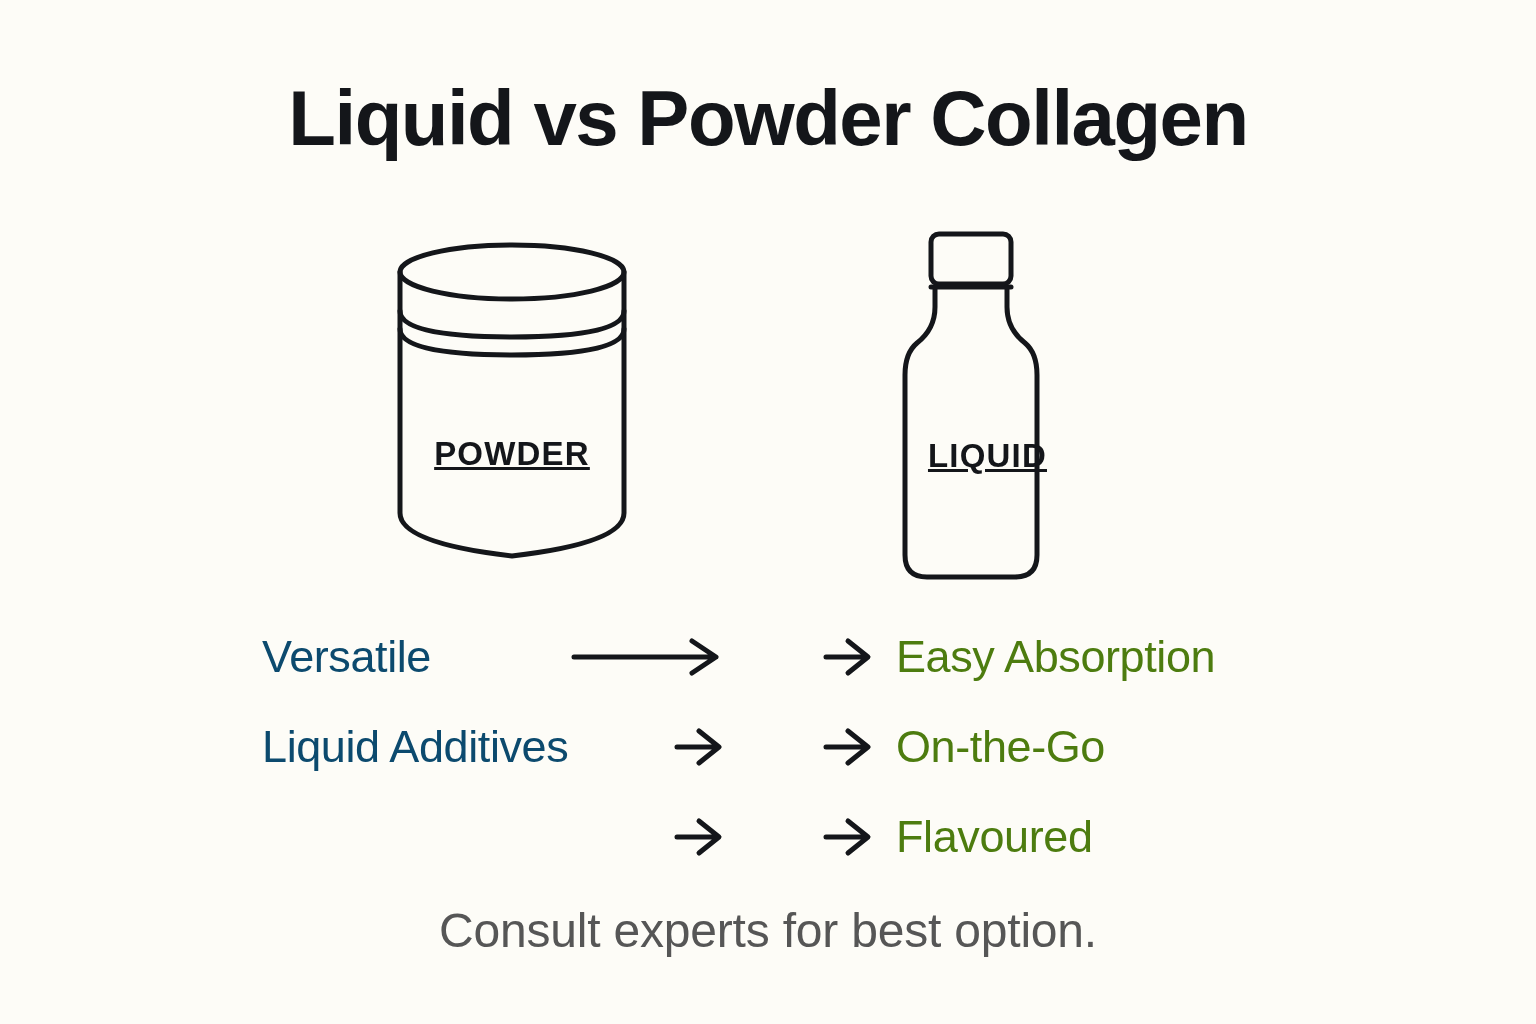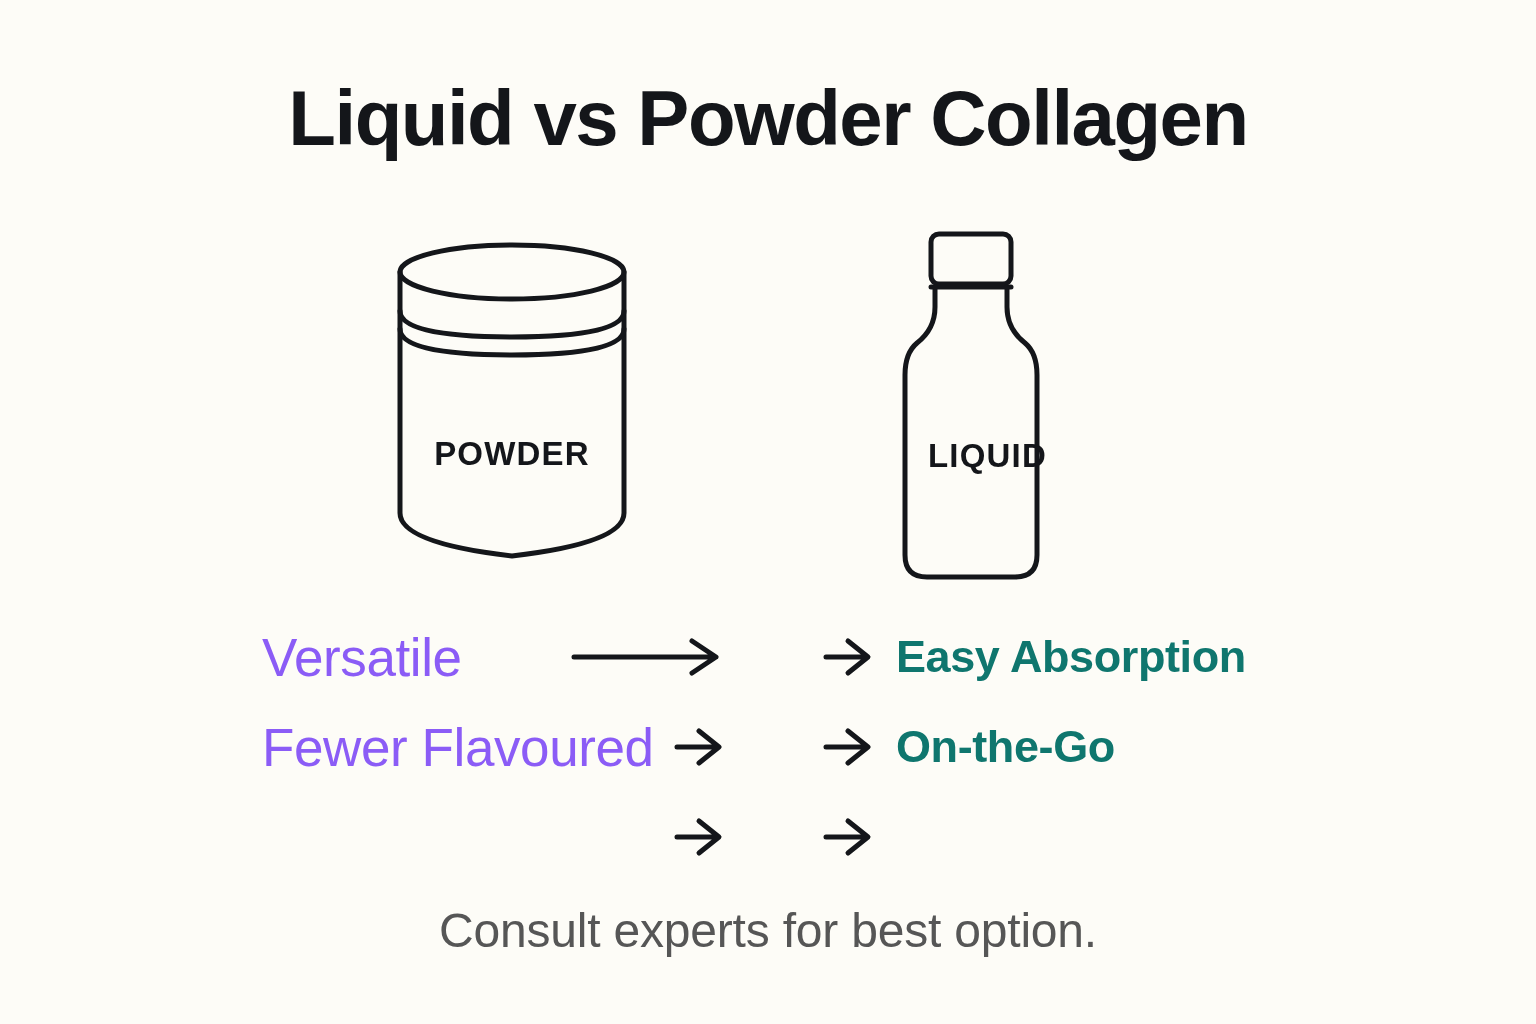--- a/index.html
+++ b/index.html
@@ -55,20 +55,21 @@
   }
   .vessel-label {
     position: absolute;
     width: 100%;
     text-align: center;
     font-size: 33px;
     font-weight: 700;
     letter-spacing: 1.2px;
     color: #14161a;
     white-space: nowrap;
+    text-decoration: underline;
   }
   .jar-label {
     top: 210px;
     left: 0;
     width: 268px;
   }
   .bottle-label {
     top: 212px;
     left: 0;
     width: 152px;
@@ -86,24 +87,24 @@
     position: relative;
     height: 90px;
   }
   .fleft {
     position: absolute;
     left: 262px;
     top: 0;
     height: 90px;
     display: flex;
     align-items: center;
-    font-size: 53px;
+    font-size: 45px;
     font-weight: 400;
     letter-spacing: -0.4px;
-    color: #8b5cf6;
+    color: #0c4a6e;
     white-space: nowrap;
   }
   .fmid {
     position: absolute;
     left: 470px;
     top: 0;
     width: 255px;
     height: 90px;
     display: flex;
     align-items: center;
@@ -114,23 +115,23 @@
     left: 822px;
     top: 0;
     height: 90px;
     display: flex;
     align-items: center;
     gap: 22px;
     white-space: nowrap;
   }
   .fright-text {
     font-size: 45px;
-    font-weight: 700;
+    font-weight: 400;
     letter-spacing: -0.4px;
-    color: #0f766e;
+    color: #4d7c0f;
   }
   .arrow-svg { display: block; }
 
   
   .footer {
     position: absolute;
     top: 903px;
     left: 0;
     width: 1536px;
     text-align: center;
@@ -199,21 +200,21 @@
       </div>
       <div class="fright">
         <svg class="arrow-svg" width="52" height="44" viewBox="0 0 52 44">
           <path d="M4 22 L42 22 M26 6 L46 22 L26 38" fill="none" stroke="#14161a" stroke-width="5" stroke-linecap="round" stroke-linejoin="round"></path>
         </svg>
         <span class="fright-text">Easy Absorption</span>
       </div>
     </div>
 
     <div class="frow">
-      <div class="fleft">Fewer Flavoured</div>
+      <div class="fleft">Liquid Additives</div>
       <div class="fmid">
         <svg class="arrow-svg" width="52" height="44" viewBox="0 0 52 44">
           <path d="M4 22 L42 22 M26 6 L46 22 L26 38" fill="none" stroke="#14161a" stroke-width="5" stroke-linecap="round" stroke-linejoin="round"></path>
         </svg>
       </div>
       <div class="fright">
         <svg class="arrow-svg" width="52" height="44" viewBox="0 0 52 44">
           <path d="M4 22 L42 22 M26 6 L46 22 L26 38" fill="none" stroke="#14161a" stroke-width="5" stroke-linecap="round" stroke-linejoin="round"></path>
         </svg>
         <span class="fright-text">On-the-Go</span>
@@ -223,19 +224,20 @@
     <div class="frow">
       <div class="fmid">
         <svg class="arrow-svg" width="52" height="44" viewBox="0 0 52 44">
           <path d="M4 22 L42 22 M26 6 L46 22 L26 38" fill="none" stroke="#14161a" stroke-width="5" stroke-linecap="round" stroke-linejoin="round"></path>
         </svg>
       </div>
       <div class="fright">
         <svg class="arrow-svg" width="52" height="44" viewBox="0 0 52 44">
           <path d="M4 22 L42 22 M26 6 L46 22 L26 38" fill="none" stroke="#14161a" stroke-width="5" stroke-linecap="round" stroke-linejoin="round"></path>
         </svg>
+        <span class="fright-text">Flavoured</span>
       </div>
     </div>
   </div>
 
   <div class="footer">Consult experts for best option.</div>
 
 </div>
 
 </body></html>

